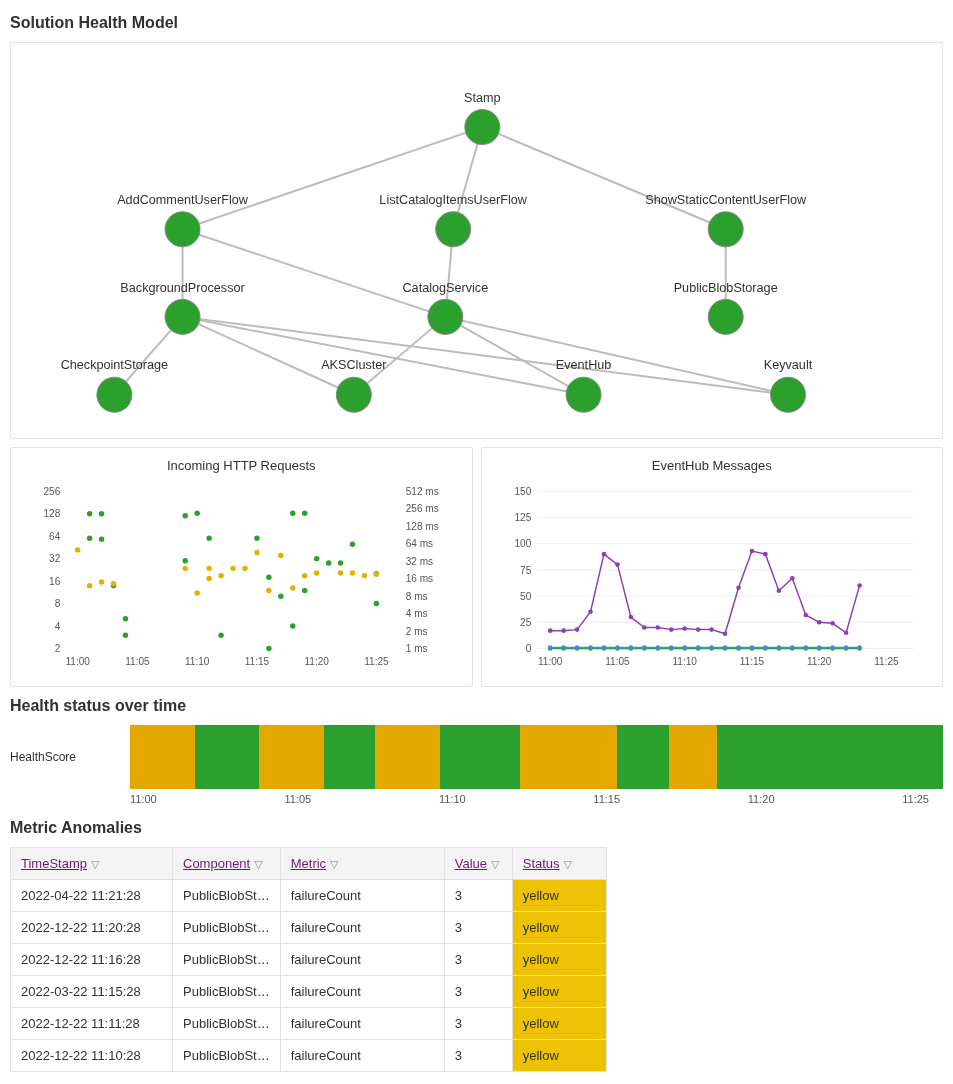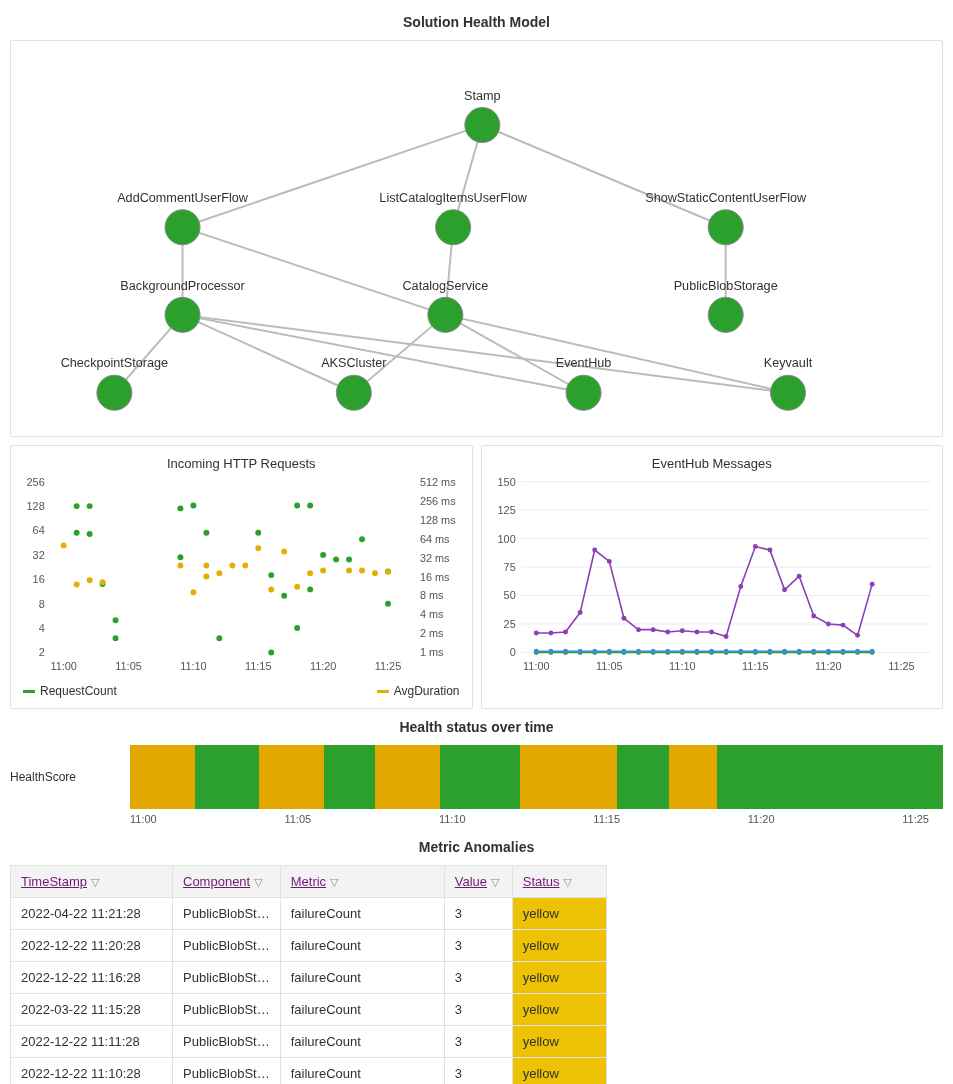--- a/index.html
+++ b/index.html
@@ -1,25 +1,25 @@
 <!DOCTYPE html>
 <html><head>
 <meta charset="utf-8">
 <style>
   html,body{margin:0;padding:0;font-family:"Segoe UI",Arial,sans-serif;font-size:13px;color:#323130;background:#fff;}
   *{box-sizing:border-box;}
   .page{padding:10px 10px 20px;}
-  .title{text-align:center;font-weight:600;font-size:14px;margin:4px 0 10px;}
+  .title{font-weight:600;font-size:16px;margin:4px 0 10px;}
   .card{background:#fff;border:1px solid #e1e1e1;border-radius:2px;}
   svg text{font-family:"Segoe UI",Arial,sans-serif;}
   .node-label{font-size:13px;fill:#323130;}
   .node-circle{fill:#2ca02c;stroke:#888;stroke-width:1;}
   .edge{stroke:#bbb;stroke-width:2;fill:none;}
   .chart-row{display:flex;gap:8px;margin-top:8px;}
-  .chart-card{flex:1;padding:10px 2px 4px;}
+  .chart-card{flex:1;padding:10px 20px 4px;}
   .chart-title{text-align:center;font-size:13px;margin-bottom:6px;}
   .legend{font-size:12px;padding:4px 10px 6px;display:flex;gap:14px;align-items:center;}
   .legend.split{justify-content:space-between;}
   .lg{display:inline-flex;align-items:center;gap:5px;}
   .lg .sw{width:12px;height:3px;display:inline-block;}
   .sw-green{background:#2ca02c;} .sw-yellow{background:#e2b000;} .sw-purple{background:#8f3db7;} .sw-blue{background:#3f8bd6;}
   .health-section{margin-top:10px;}
   .health-wrap{display:flex;align-items:center;}
   .health-label{width:120px;font-size:12px;}
   .health-bar{flex:1;height:64px;display:flex;}
@@ -172,30 +172,20 @@
           <circle cx="260.21428571428567" cy="112.51426307548596" r="3" fill="#e2b000"></circle>
           <circle cx="273.28571428571433" cy="74.29204085326374" r="3" fill="#e2b000"></circle>
           <circle cx="286.3571428571429" cy="109.88641795493166" r="3" fill="#e2b000"></circle>
           <circle cx="299.42857142857144" cy="96.30809997243581" r="3" fill="#e2b000"></circle>
           <circle cx="312.5" cy="93.40315196437484" r="3" fill="#e2b000"></circle>
           <circle cx="338.6428571428571" cy="93.40315196437484" r="3" fill="#e2b000"></circle>
           <circle cx="351.7142857142857" cy="93.40315196437484" r="3" fill="#e2b000"></circle>
           <circle cx="364.7857142857143" cy="96.30809997243581" r="3" fill="#e2b000"></circle>
           <circle cx="377.8571428571429" cy="94.81738529863371" r="3" fill="#e2b000"></circle>
         </svg>
-    <div class="legend split">
-      <span class="lg">
-            <span class="sw sw-green"></span>
-            <span>RequestCount</span>
-          </span>
-      <span class="lg">
-            <span class="sw sw-yellow"></span>
-            <span>AvgDuration</span>
-          </span>
-    </div>
   </div>
   <div class="card chart-card">
     <div class="chart-title">EventHub Messages</div>
     <svg id="eh-svg" viewBox="0 0 460 200" style="width:100%;height:200px;">
           <line x1="38" y1="176" x2="450" y2="176" stroke="#ececec"></line>
           <text x="32" y="180" text-anchor="end" font-size="11" fill="#555">0</text>
           <line x1="38" y1="147.33333333333334" x2="450" y2="147.33333333333334" stroke="#ececec"></line>
           <text x="32" y="151.33333333333334" text-anchor="end" font-size="11" fill="#555">25</text>
           <line x1="38" y1="118.66666666666667" x2="450" y2="118.66666666666667" stroke="#ececec"></line>
           <text x="32" y="122.66666666666667" text-anchor="end" font-size="11" fill="#555">50</text>

